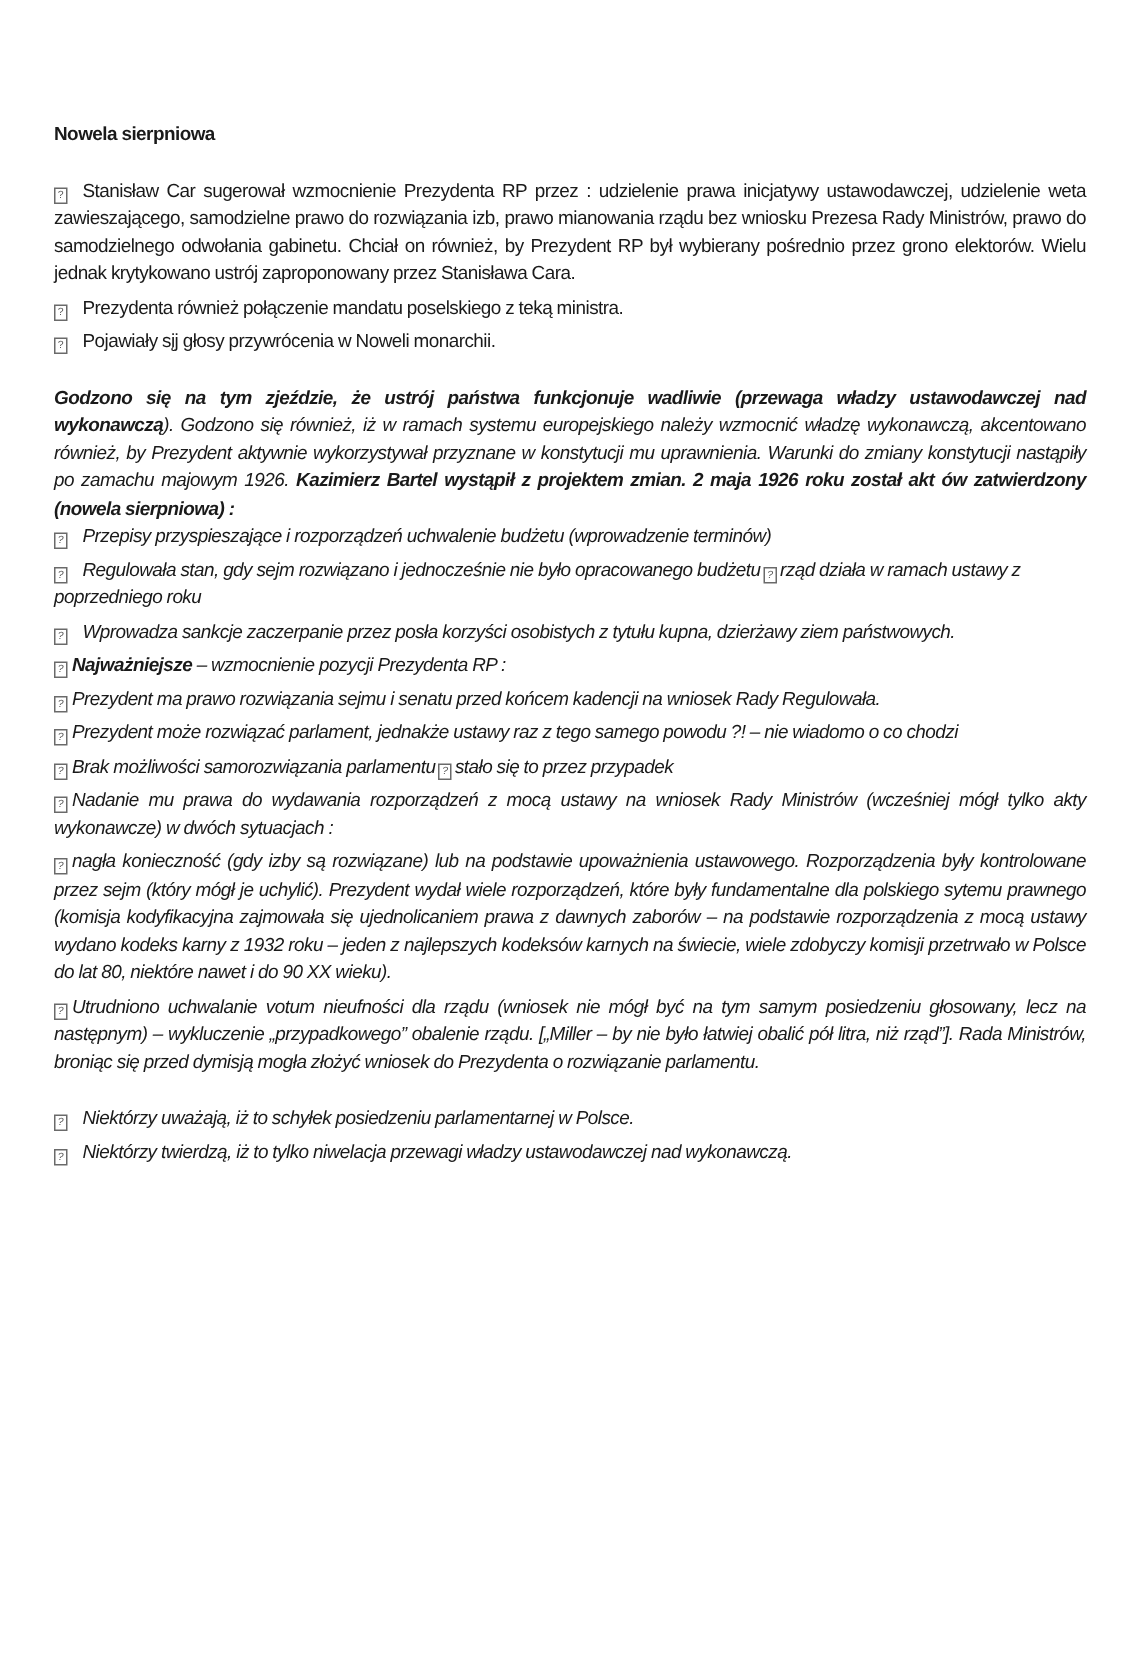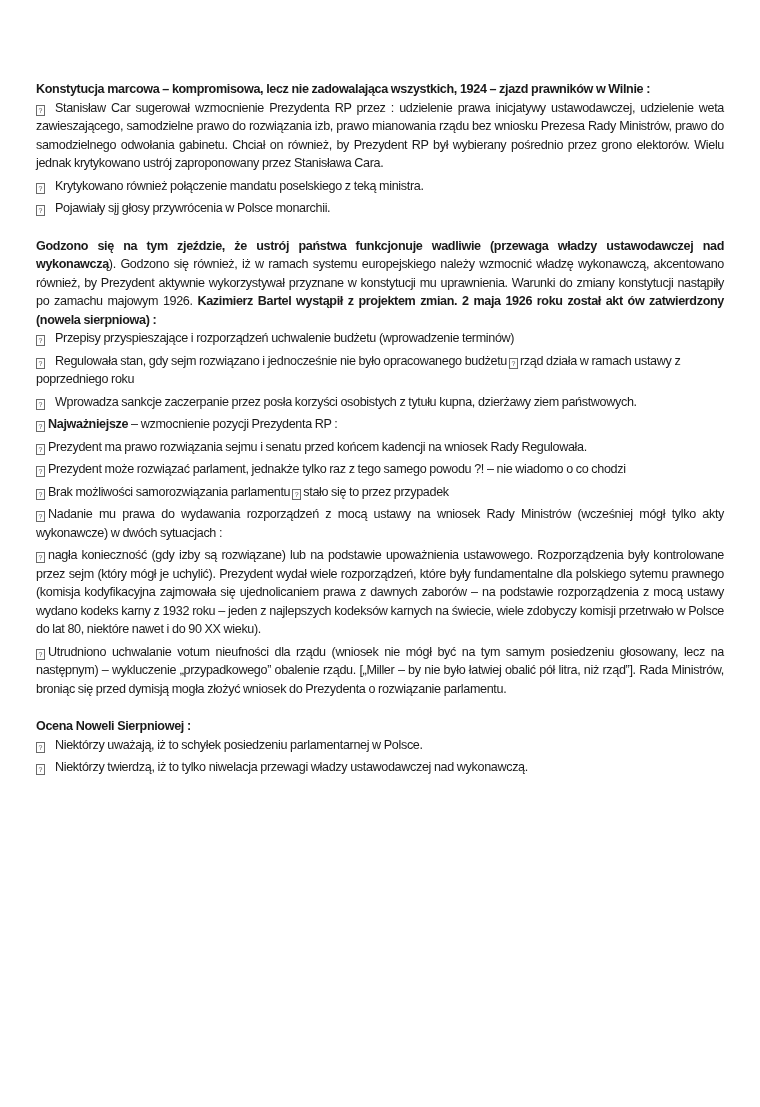--- a/index.html
+++ b/index.html
@@ -36,20 +36,21 @@
       margin: 0;
     }
     .justify {
       text-align: justify;
     }
     .gap-after {
       margin-bottom: 4px;
     }
     .section-gap {
       margin-top: 19px;
+      font-style: italic;
     }
     .b {
       font-weight: bold;
     }
     .bullet {
       display: inline-block;
       width: 9px;
       height: 11px;
       border: 1px solid #6a6a6a;
       box-sizing: border-box;
@@ -67,31 +68,31 @@
     }
     .bullet.inline {
       margin: 0 2px;
     }
   </style>
 </head>
 <body>
 
 <div class="page">
 
+  <p class="heading title">Nowela sierpniowa</p>
 
   <div>
-    <p class="heading">Konstytucja marcowa – kompromisowa, lecz nie zadowalająca wszystkich, 1924 – zjazd prawników w Wilnie :</p>
     <p class="justify gap-after">
       <span class="bullet">?</span><span>Stanisław Car sugerował wzmocnienie Prezydenta RP przez : udzielenie prawa inicjatywy ustawodawczej, udzielenie weta zawieszającego, samodzielne prawo do rozwiązania izb, prawo mianowania rządu bez wniosku Prezesa Rady Ministrów, prawo do samodzielnego odwołania gabinetu. Chciał on również, by Prezydent RP był wybierany pośrednio przez grono elektorów. Wielu jednak krytykowano ustrój zaproponowany przez Stanisława Cara.</span>
     </p>
     <p class="gap-after">
-      <span class="bullet">?</span><span>Krytykowano również połączenie mandatu poselskiego z teką ministra.</span>
+      <span class="bullet">?</span><span>Prezydenta również połączenie mandatu poselskiego z teką ministra.</span>
     </p>
     <p>
-      <span class="bullet">?</span><span>Pojawiały sįj głosy przywrócenia w Polsce monarchii.</span>
+      <span class="bullet">?</span><span>Pojawiały sįj głosy przywrócenia w Noweli monarchii.</span>
     </p>
   </div>
 
   <div class="section-gap">
     <p class="justify">
       <span class="b">Godzono się na tym zjeździe, że ustrój państwa funkcjonuje wadliwie (przewaga władzy ustawodawczej nad wykonawczą</span><span>). Godzono się również, iż w ramach systemu europejskiego należy wzmocnić władzę wykonawczą, akcentowano również, by Prezydent aktywnie wykorzystywał przyznane w konstytucji mu uprawnienia. Warunki do zmiany konstytucji nastąpiły po zamachu majowym 1926. </span><span class="b">Kazimierz Bartel wystąpił z projektem zmian. 2 maja 1926 roku został akt ów zatwierdzony (nowela sierpniowa) :</span>
     </p>
 
     <p class="gap-after">
       <span class="bullet">?</span><span>Przepisy przyspieszające i rozporządzeń uchwalenie budżetu (wprowadzenie terminów)</span>
@@ -102,38 +103,37 @@
     <p class="gap-after">
       <span class="bullet">?</span><span>Wprowadza sankcje zaczerpanie przez posła korzyści osobistych z tytułu kupna, dzierżawy ziem państwowych.</span>
     </p>
     <p class="gap-after">
       <span class="bullet tight">?</span><span class="b">Najważniejsze</span><span> – wzmocnienie pozycji Prezydenta RP :</span>
     </p>
     <p class="gap-after">
       <span class="bullet tight">?</span><span>Prezydent ma prawo rozwiązania sejmu i senatu przed końcem kadencji na wniosek Rady Regulowała.</span>
     </p>
     <p class="gap-after">
-      <span class="bullet tight">?</span><span>Prezydent może rozwiązać parlament, jednakże tylko raz z tego samego powodu ?! – nie wiadomo o co chodzi</span>
+      <span class="bullet tight">?</span><span>Prezydent może rozwiązać parlament, jednakże ustawy raz z tego samego powodu ?! – nie wiadomo o co chodzi</span>
     </p>
     <p class="gap-after">
       <span class="bullet tight">?</span><span>Brak możliwości samorozwiązania parlamentu</span><span class="bullet inline">?</span><span>stało się to przez przypadek</span>
     </p>
     <p class="justify gap-after">
       <span class="bullet tight">?</span><span>Nadanie mu prawa do wydawania rozporządzeń z mocą ustawy na wniosek Rady Ministrów (wcześniej mógł tylko akty wykonawcze) w dwóch sytuacjach :</span>
     </p>
     <p class="justify gap-after">
       <span class="bullet tight">?</span><span>nagła konieczność (gdy izby są rozwiązane) lub na podstawie upoważnienia ustawowego. Rozporządzenia były kontrolowane przez sejm (który mógł je uchylić). Prezydent wydał wiele rozporządzeń, które były fundamentalne dla polskiego sytemu prawnego (komisja kodyfikacyjna zajmowała się ujednolicaniem prawa z dawnych zaborów – na podstawie rozporządzenia z mocą ustawy wydano kodeks karny z 1932 roku – jeden z najlepszych kodeksów karnych na świecie, wiele zdobyczy komisji przetrwało w Polsce do lat 80, niektóre nawet i do 90 XX wieku).</span>
     </p>
     <p class="justify">
       <span class="bullet tight">?</span><span>Utrudniono uchwalanie votum nieufności dla rządu (wniosek nie mógł być na tym samym posiedzeniu głosowany, lecz na następnym) – wykluczenie „przypadkowego” obalenie rządu. [„Miller – by nie było łatwiej obalić pół litra, niż rząd”]. Rada Ministrów, broniąc się przed dymisją mogła złożyć wniosek do Prezydenta o rozwiązanie parlamentu.</span>
     </p>
   </div>
 
   <div class="section-gap">
-    <p class="heading">Ocena Noweli Sierpniowej :</p>
     <p class="gap-after">
       <span class="bullet">?</span><span>Niektórzy uważają, iż to schyłek posiedzeniu parlamentarnej w Polsce.</span>
     </p>
     <p>
       <span class="bullet">?</span><span>Niektórzy twierdzą, iż to tylko niwelacja przewagi władzy ustawodawczej nad wykonawczą.</span>
     </p>
   </div>
 
 </div>
 

